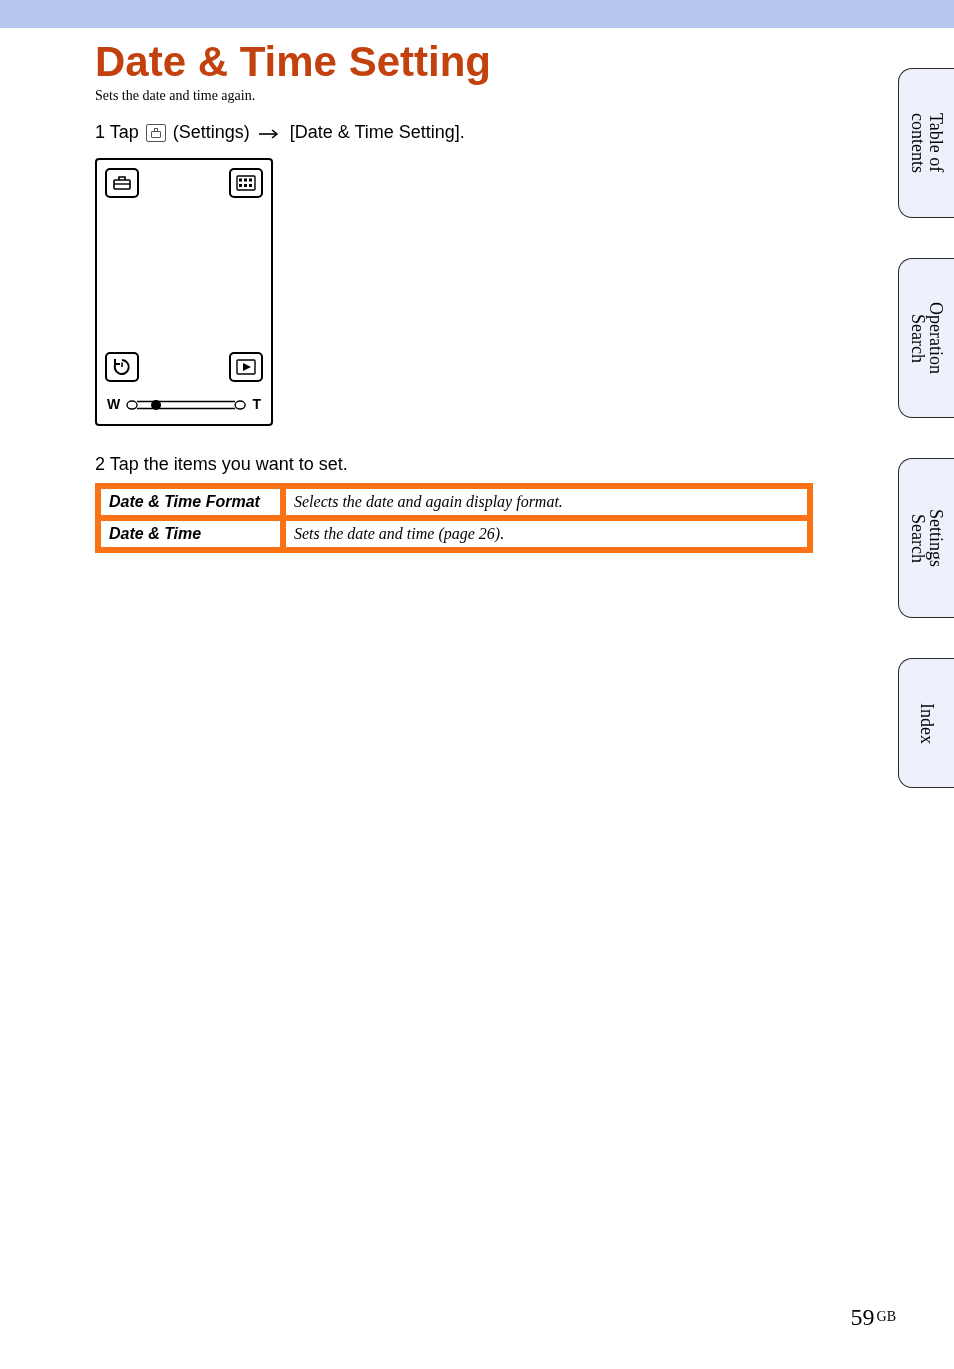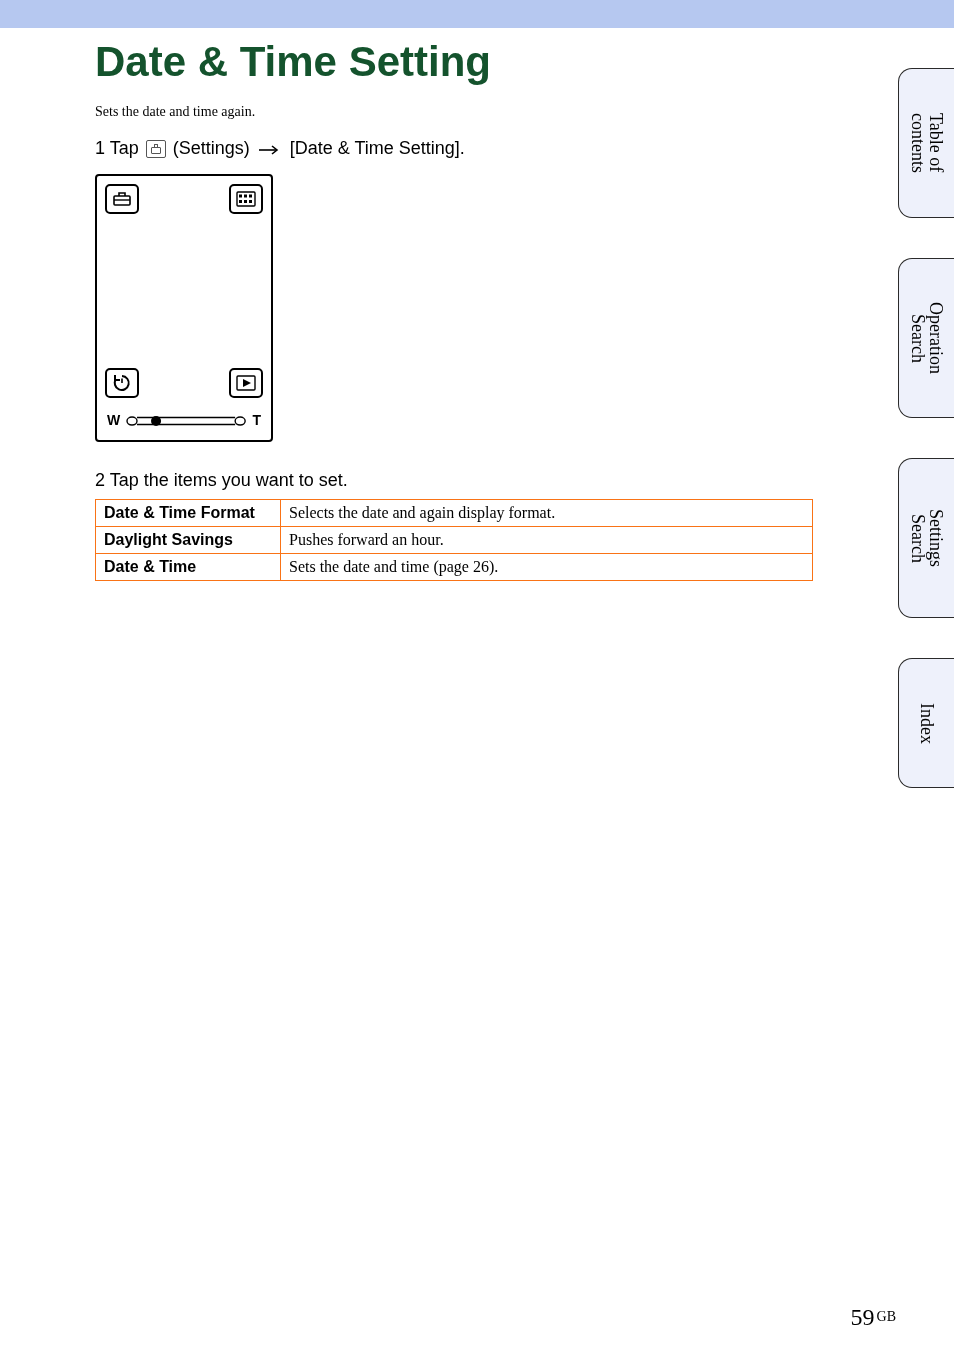--- a/index.html
+++ b/index.html
@@ -22,22 +22,22 @@
   .content {
     position: absolute;
     top: 38px;
     left: 95px;
     width: 718px;
   }
   .title {
     font-family: Arial, Helvetica, sans-serif;
     font-weight: bold;
     font-size: 42px;
-    color: #14532d;
-    margin-bottom: 18px;
+    color: #c2410c;
+    margin-bottom: 2px;
   }
   .intro {
     font-size: 14px;
     margin-bottom: 18px;
   }
   .step-row {
     display: flex;
     align-items: flex-start;
     gap: 14px;
     flex-direction: column;
@@ -131,23 +131,24 @@
     font-size: 18px;
     margin-bottom: 8px;
   }
 
   table.settings {
     width: 100%;
     border-collapse: collapse;
     font-size: 16px;
   }
   table.settings td {
-    border: 1px solid #f97316;
+    border: 6px solid #f97316;
     padding: 4px 8px;
     vertical-align: middle;
+    font-style: italic;
   }
   table.settings td.key {
     font-family: Arial, Helvetica, sans-serif;
     font-weight: bold;
     width: 185px;
   }
 
   
   .side-tabs {
     position: absolute;
@@ -266,24 +267,20 @@
       <span>Tap the items you want to set.</span>
     </div>
 
     <table class="settings">
       <tbody>
           <tr>
         <td class="key">Date &amp; Time Format</td>
         <td>Selects the date and again display format.</td>
       </tr>
       <tr>
-        <td class="key">Daylight Savings</td>
-        <td>Pushes forward an hour.</td>
-      </tr>
-      <tr>
         <td class="key">Date &amp; Time</td>
         <td>Sets the date and time (page 26).</td>
       </tr>
     </tbody>
       </table>
   </div>
 </div>
 
 <div class="side-tabs">
   <div class="tab tab-short">

